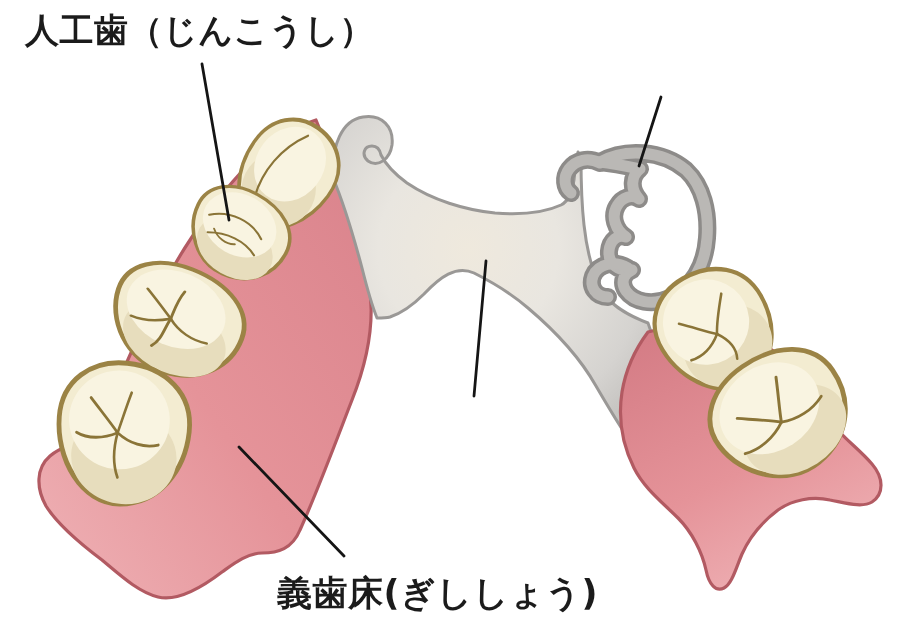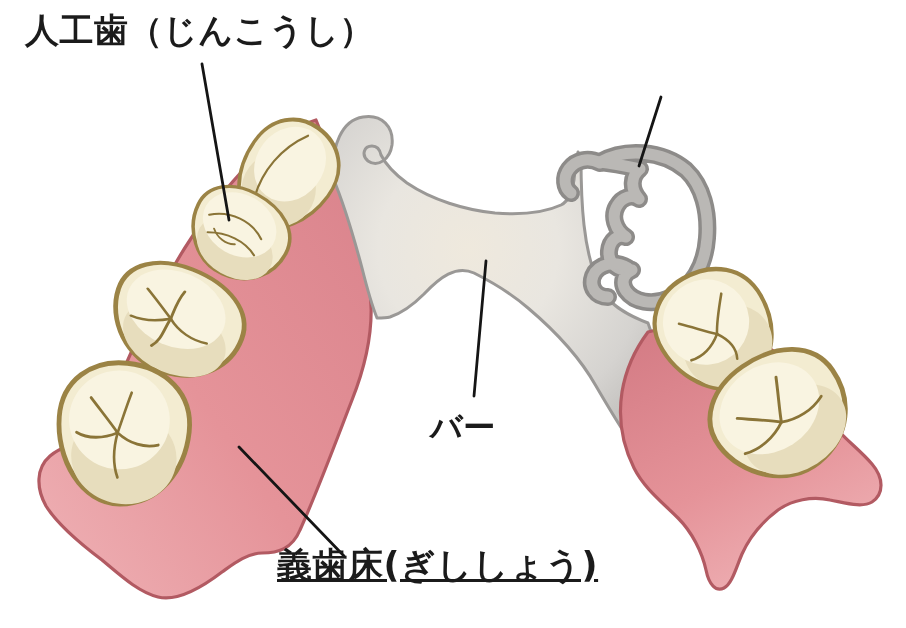--- a/index.html
+++ b/index.html
@@ -15,21 +15,21 @@
     position:absolute;
     color:#1b1b1b;
     font-weight:600;
     white-space:nowrap;
     letter-spacing:0.5px;
     user-select:none;
   }
   #lbl-artificial-tooth{left:25px;top:8px;font-size:34px;}
   #lbl-clasp{left:502px;top:41px;font-size:34px;}
   #lbl-bar{left:430px;top:406px;font-size:32px;}
-  #lbl-denture-base{left:277px;top:542px;font-size:35px;text-decoration:underline;}
+  #lbl-denture-base{left:277px;top:570px;font-size:35px;}
 </style>
 </head>
 <body>
 
 <div id="stage">
 
   <svg id="art" width="906" height="628" viewBox="0 0 906 628">
     <defs>
       <radialGradient id="metalGrad" cx="0.42" cy="0.40" r="0.80">
         <stop offset="0" stop-color="#efe9dd"></stop>
@@ -205,16 +205,15 @@
       <line x1="202" y1="64" x2="229" y2="220"></line>
       <line x1="661" y1="97" x2="639" y2="166"></line>
       <line x1="486" y1="261" x2="474" y2="396"></line>
       <line x1="239" y1="447" x2="344" y2="556"></line>
     </g>
   </svg>
 
   <div class="lbl" id="lbl-artificial-tooth">人工歯（じんこうし）</div>
 
 
-  <div class="lbl" id="lbl-bar">バー</div>
 
   <div class="lbl" id="lbl-denture-base">義歯床(ぎししょう)</div>
 </div>
 
 </body></html>

